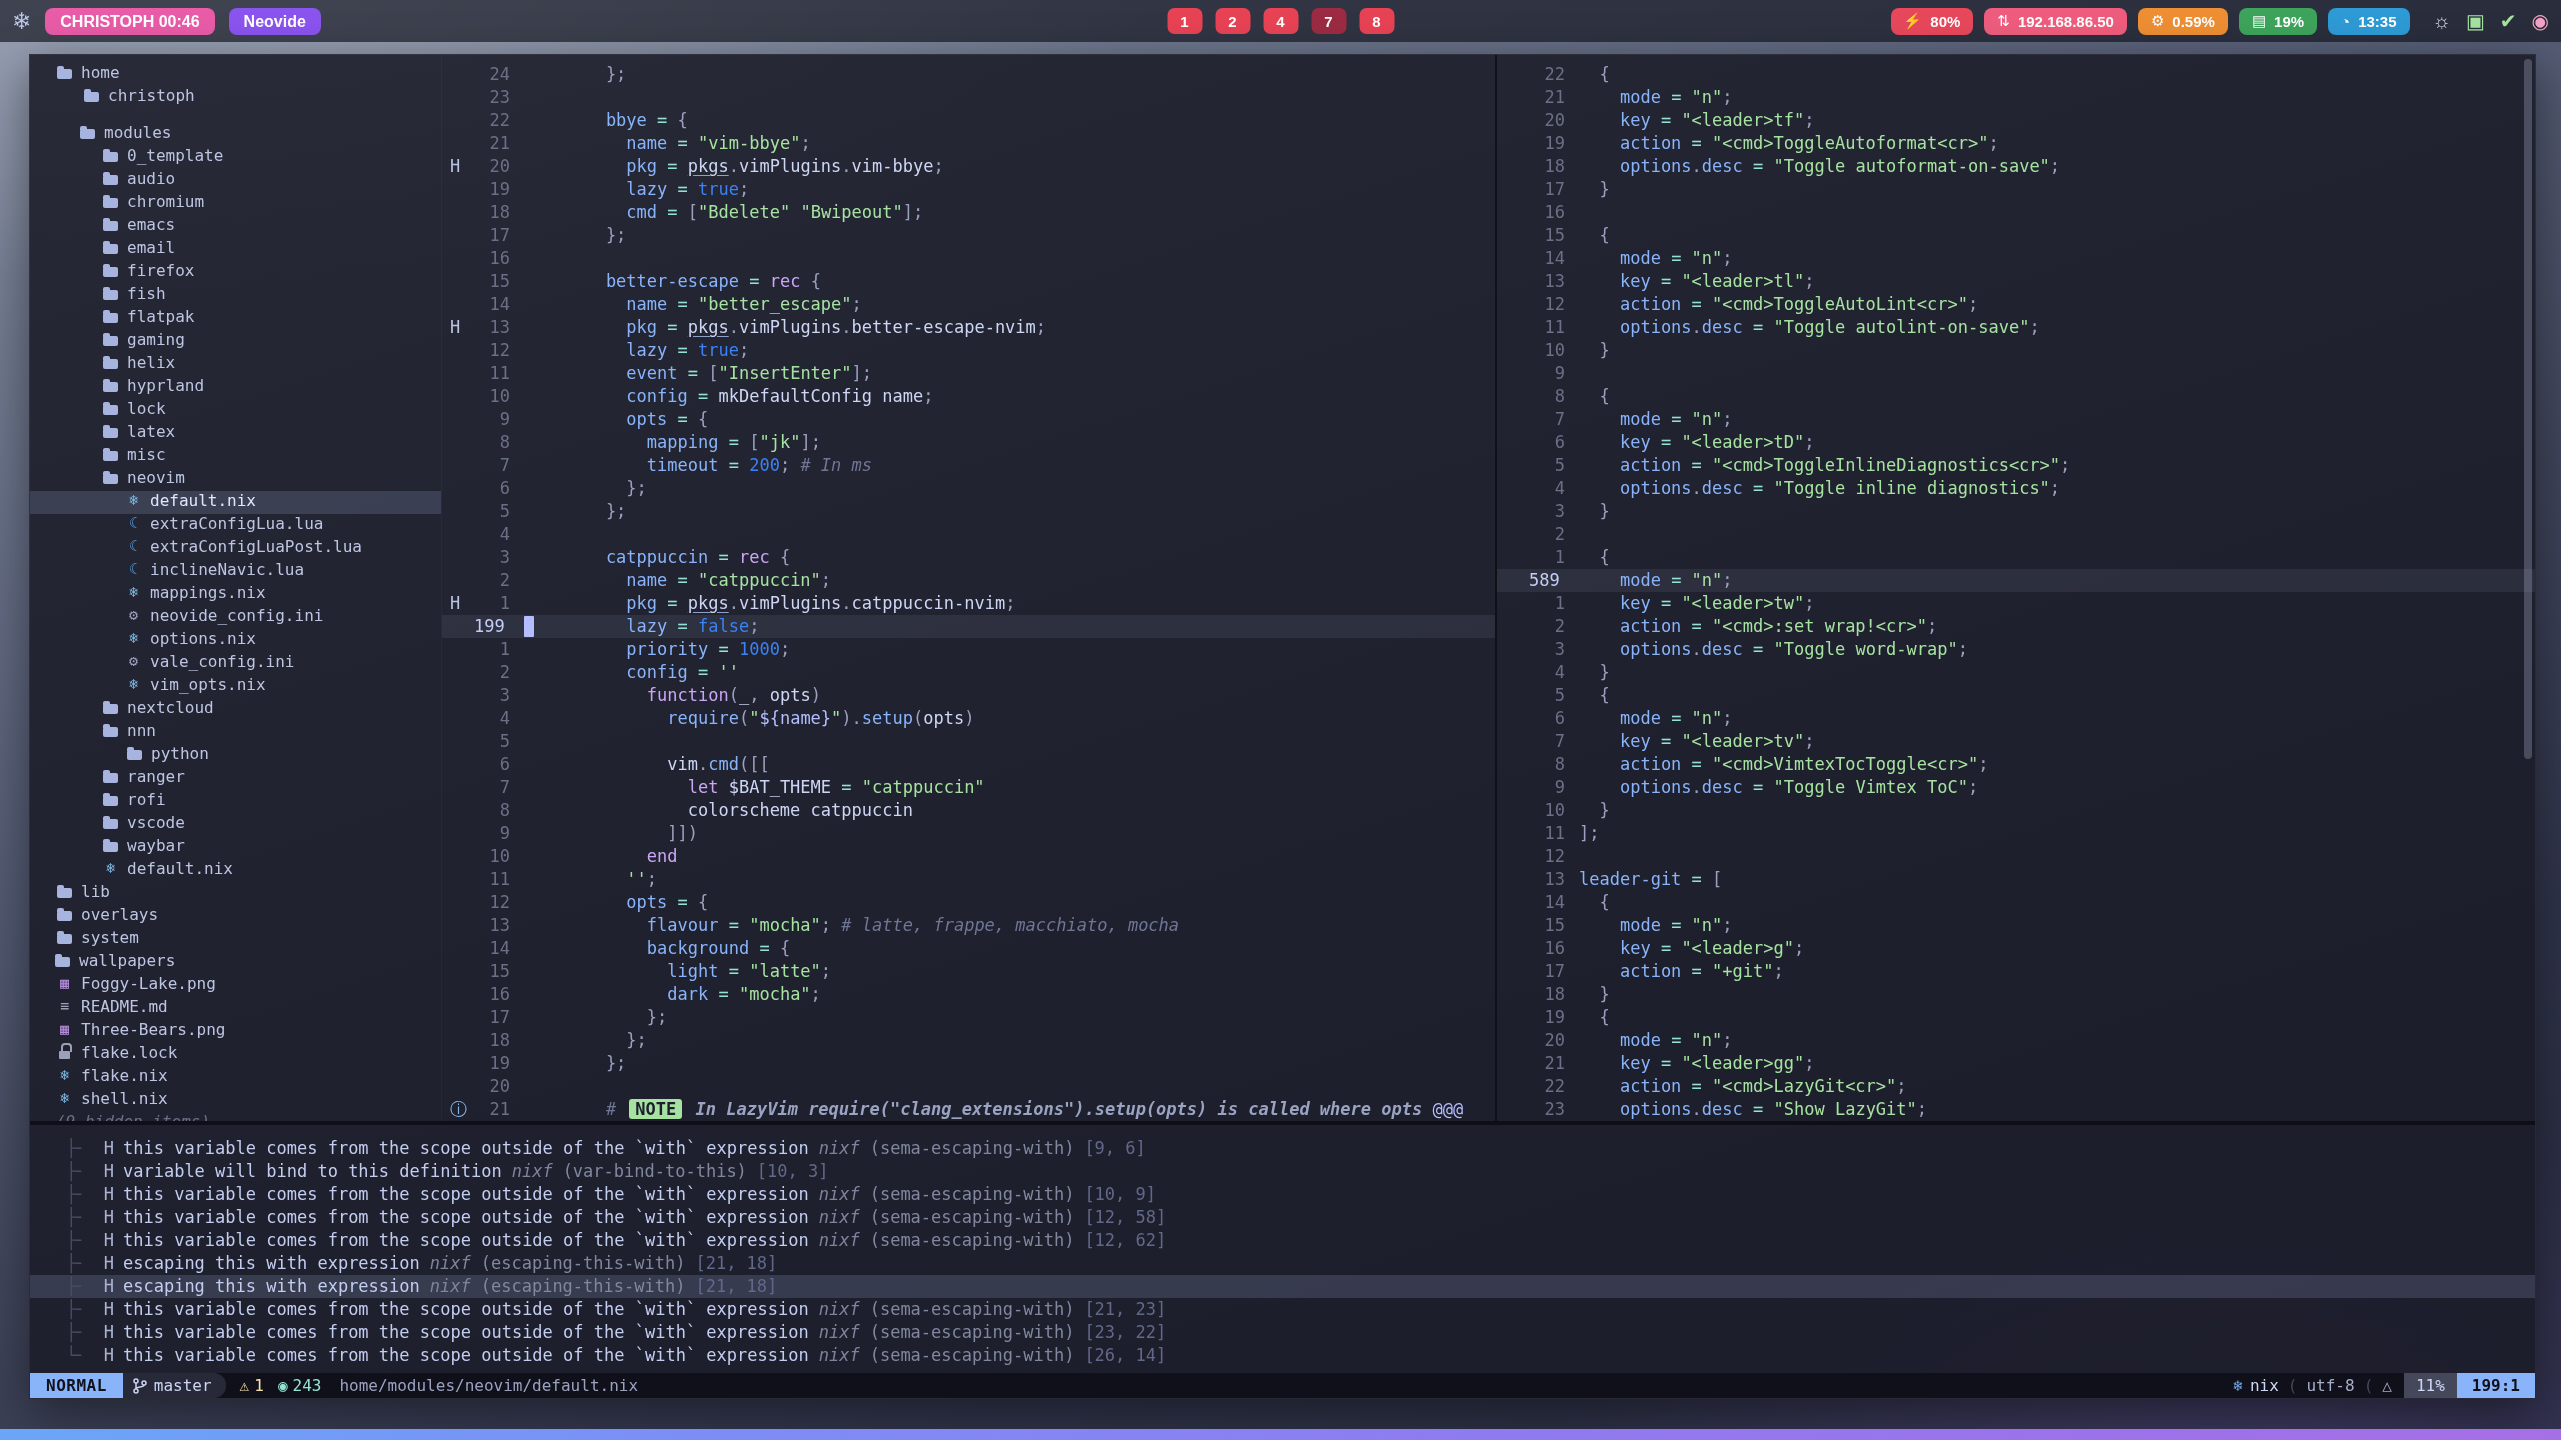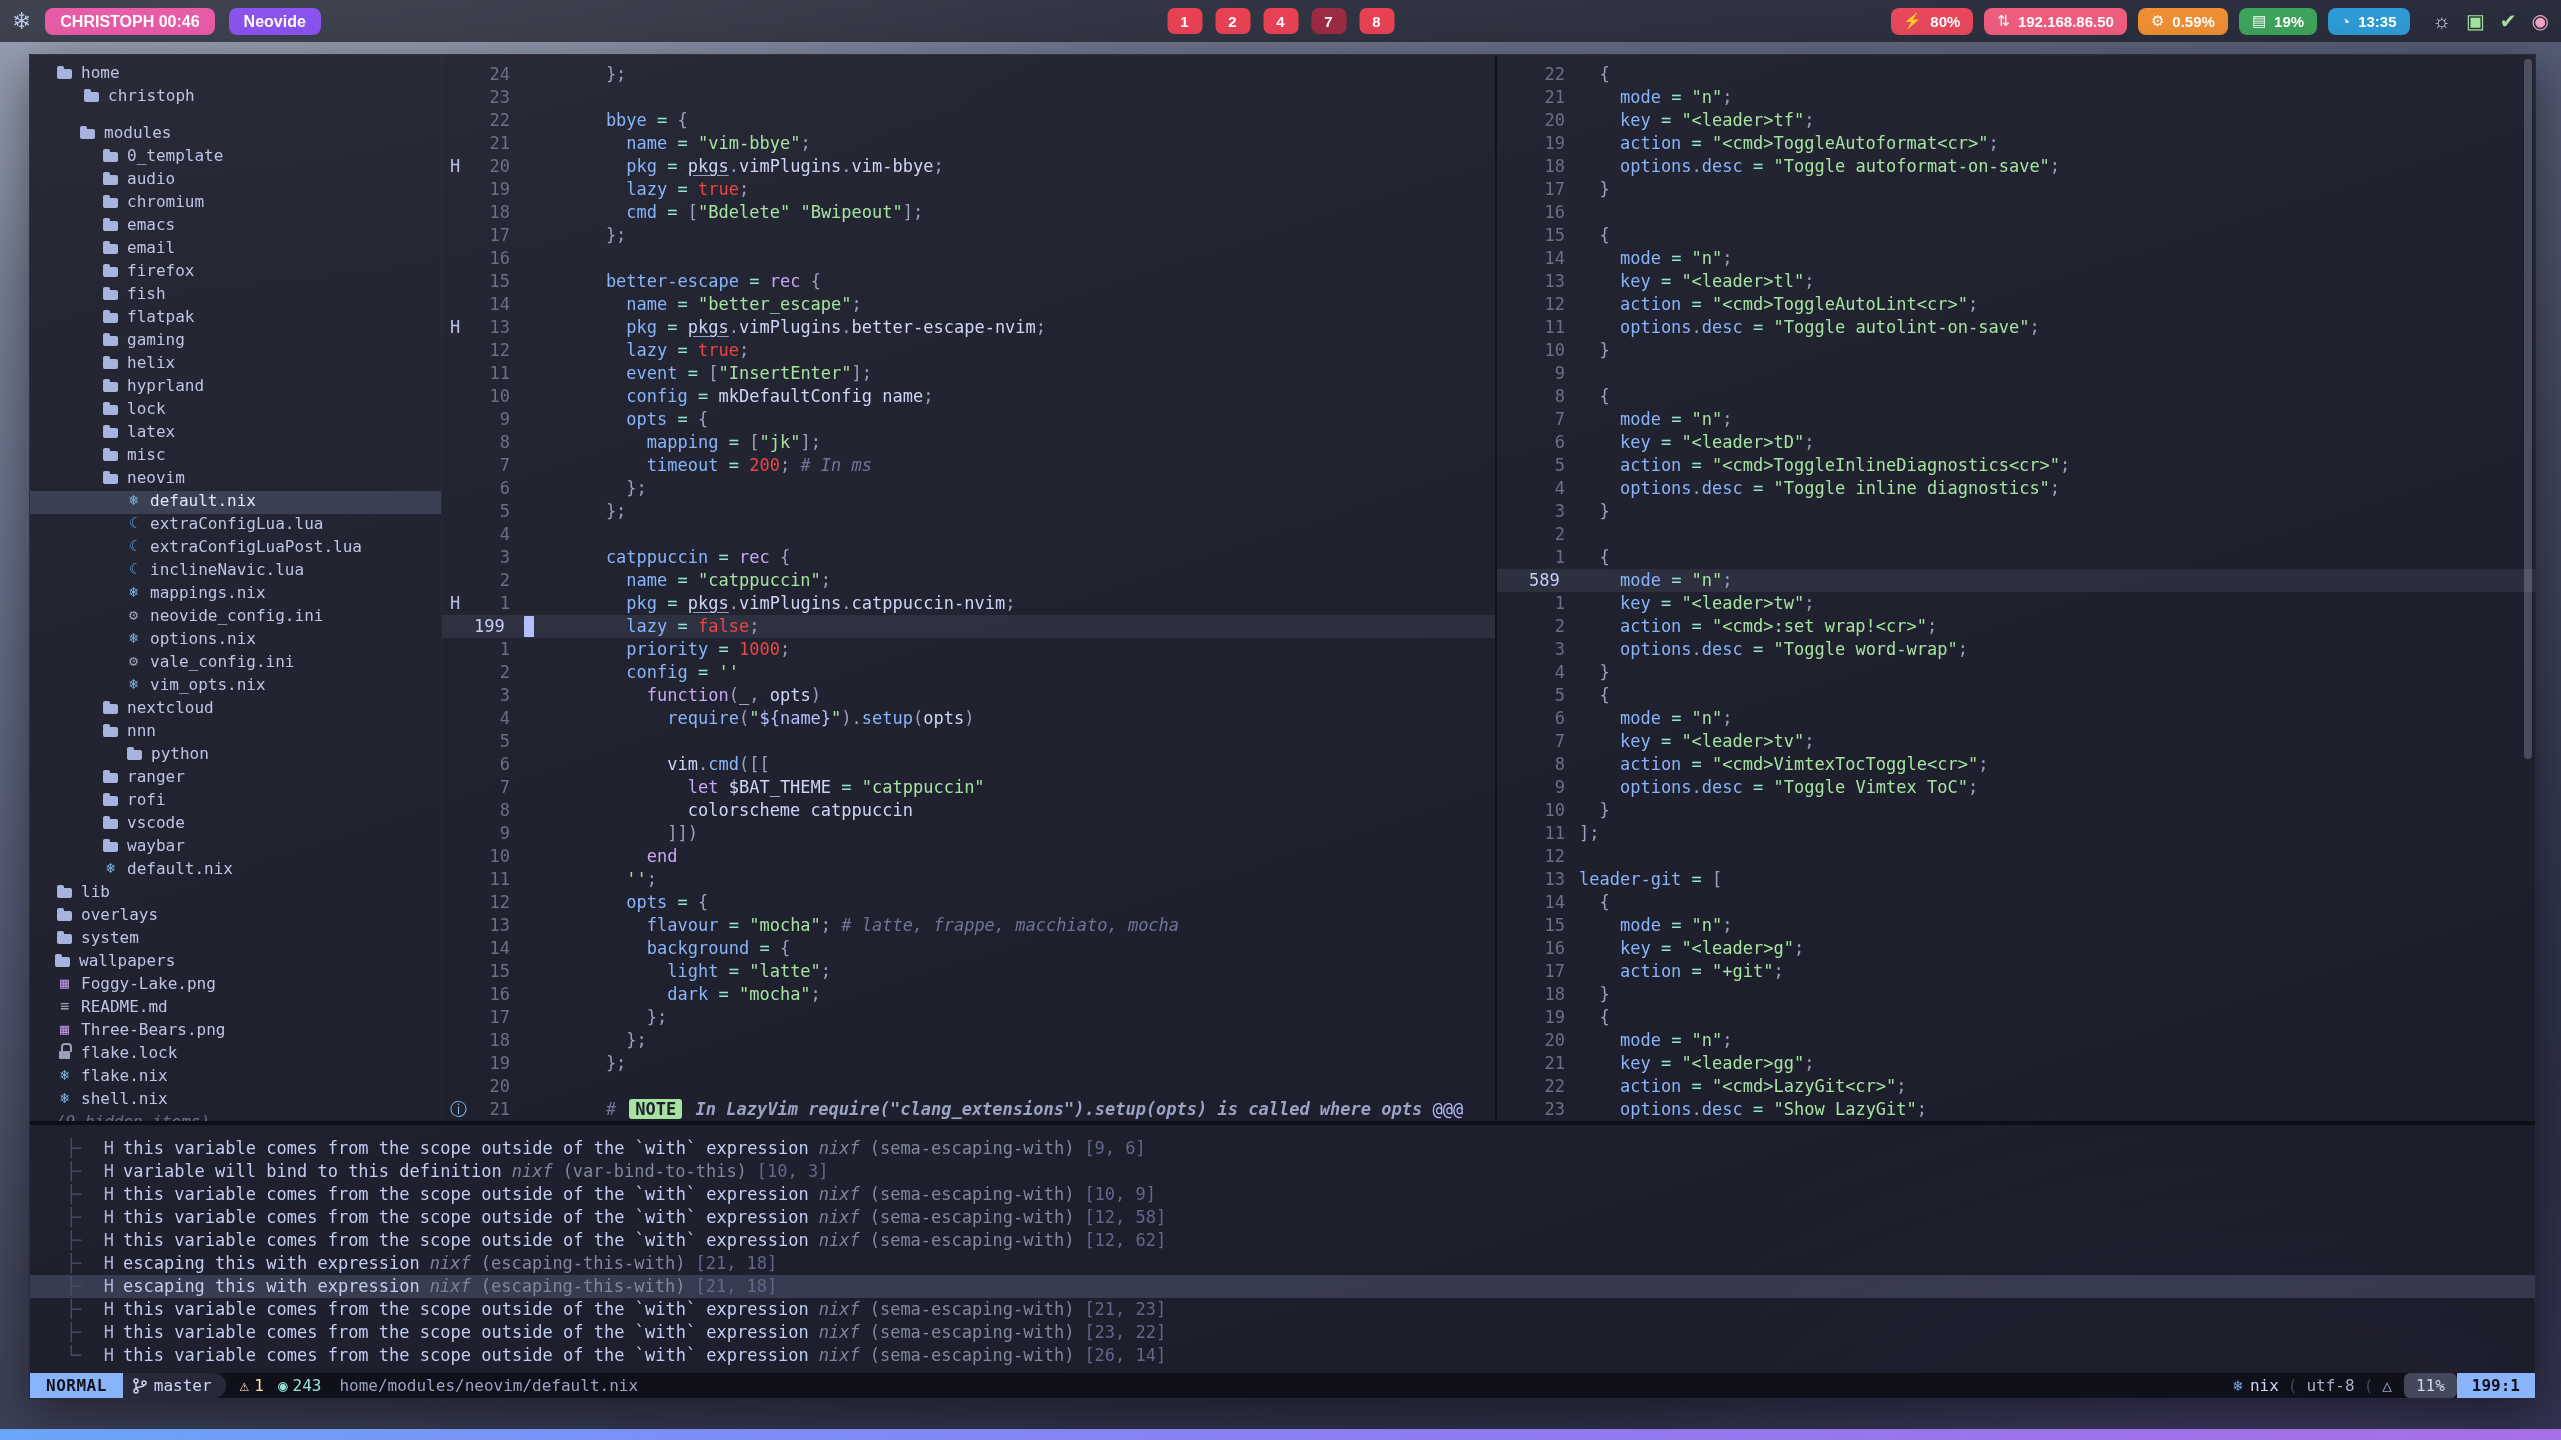--- a/index.html
+++ b/index.html
@@ -61,21 +61,21 @@
   .vsep { width:2px; background:rgba(12,12,20,0.8); }
   .cline { height:23px; line-height:23px; display:flex; white-space:pre; position:relative; }
   .cline.cur { background:rgba(205,214,244,0.08); }
   .sign { width:26px; padding-left:8px; color:#b9c3e0; flex:none; }
   .sign.info { color:#87b7e8; }
   .lnum { width:56px; flex:none; text-align:right; padding-right:14px; color:#6c7086; }
   .lnum.abs { text-align:left; padding-left:6px; padding-right:0; color:#c4cdf5; }
   .ltext { position:relative; flex:1; }
   .cursorblock { position:absolute; top:1px; width:10.3px; height:21px; background:#b4befe; border-radius:1px; }
   .tok-t { color:#cdd6f4; } .tok-b { color:#89b4fa; } .tok-g { color:#a6e3a1; }
-  .tok-p { color:#ef4444; } .tok-m { color:#cba6f7; }
+  .tok-p { color:#3b82f6; } .tok-m { color:#cba6f7; }
   .tok-c { color:#6f7696; font-style:italic; } .tok-o { color:#94e2d5; }
   .tok-pn { color:#9aa0bd; }
   .tok-u { color:#cdd6f4; text-decoration:underline; text-underline-offset:3px; text-decoration-color:#8fa0c8; }
   .tok-l { color:#b4befe; }
   .tok-note { background:#a6e3a1; color:#1e1e2e; font-weight:bold; border-radius:3px; padding:0 6px; margin:0 3px; }
   .tok-ni { color:#9aa3c2; font-weight:bold; font-style:italic; }
   .scrollthumb { position:absolute; right:3px; top:4px; width:8px; height:700px;
     background:rgba(186,194,222,0.28); border-radius:4px; }
   
   .hsep { height:4px; background:rgba(12,12,20,0.85); }
@@ -96,21 +96,21 @@
   .sl-git { display:flex; align-items:center; gap:7px; background:#272838; height:25px;
     padding:0 14px 0 10px; border-radius:0 12px 12px 0; color:#cdd6f4; }
   .sl-diag { display:flex; align-items:center; gap:5px; margin-left:14px; }
   .sl-diag.warn { color:#f9e2af; } .sl-diag.hint { color:#94e2d5; }
   .sl-path { margin-left:18px; color:#9aa2c0; }
   .sl-spacer { flex:1; }
   .sl-ft { display:flex; align-items:center; gap:7px; color:#cdd6f4; }
   .sl-ft .nixic { color:#74a8e8; }
   .sl-sep { color:#45475a; margin:0 9px; }
   .sl-os { color:#a6adc8; margin-right:12px; }
-  .sl-scroll { background:#45475a; color:#cdd6f4; height:25px; line-height:25px; padding:0 12px;border-radius:6px; }
+  .sl-scroll { background:#45475a; color:#cdd6f4; height:25px; line-height:25px; padding:0 12px; }
   .sl-pos { background:#89b4fa; color:#11111b; font-weight:bold; height:25px; line-height:25px; padding:0 15px; }
   
   .dock-strip { position:absolute; left:0; bottom:0; width:2561px; height:11px;
     background:linear-gradient(90deg,#6aa6f8 0%, #7d8df6 28%, #8f7bf0 58%, #9c72ea 82%, #a66fe6 100%); }
 </style>
 </head>
 <body>
 
 <div>
 

